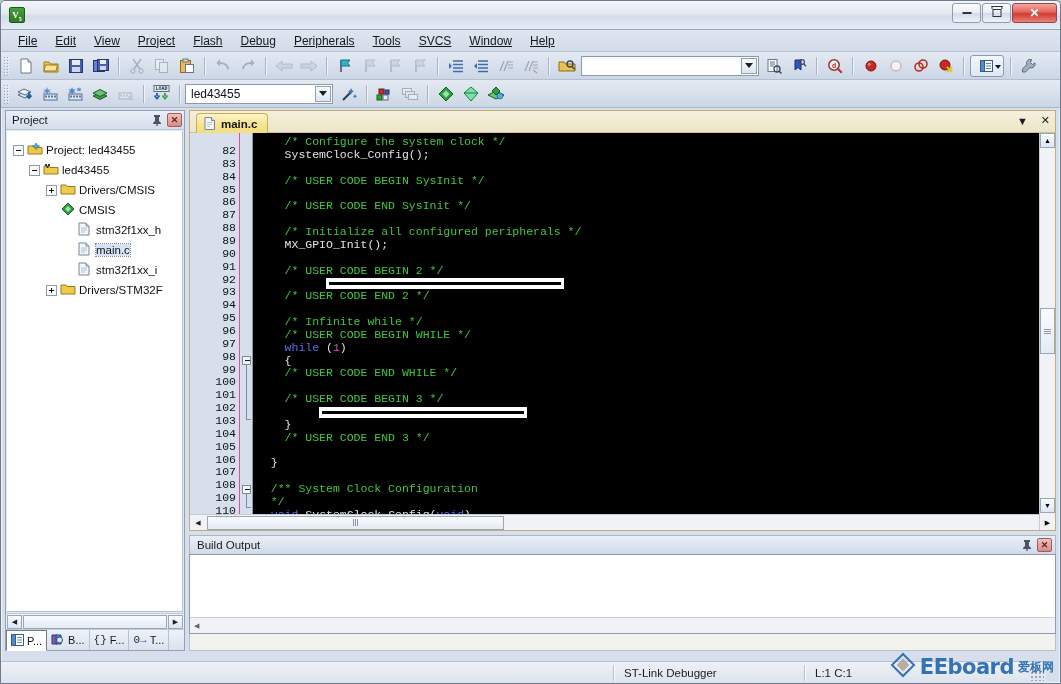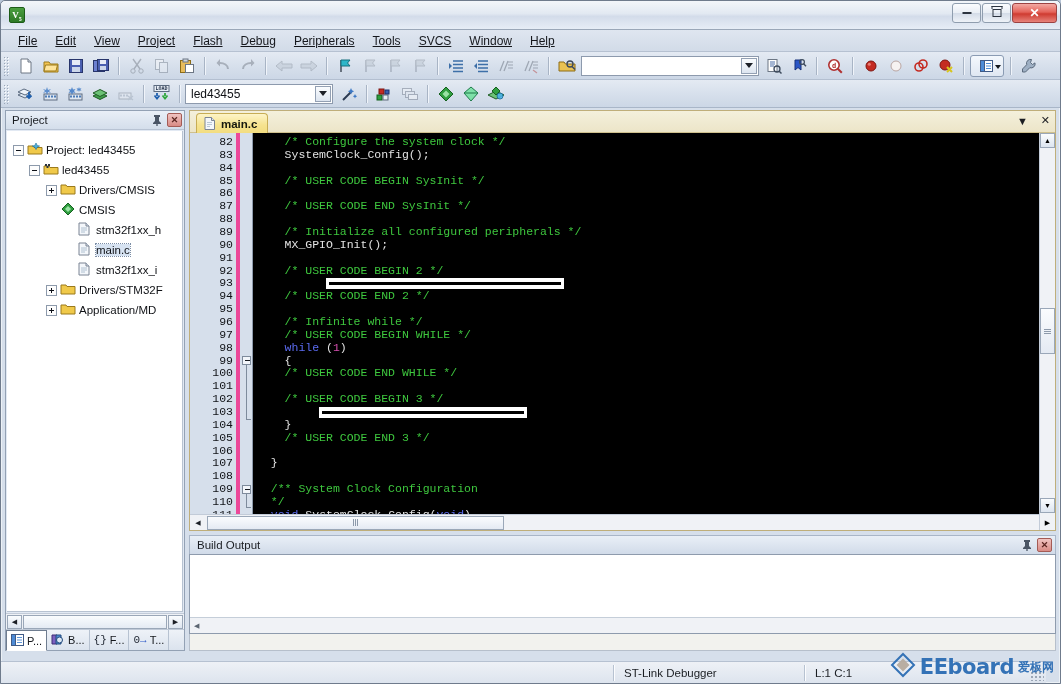--- a/index.html
+++ b/index.html
@@ -228,22 +228,22 @@
   }
   .code-outer {
     position: absolute; left: 0; top: 22px; right: 0; bottom: 0;
     display: flex;
   }
   .code-scroll-area { flex: 1; display: flex; flex-direction: column; min-width: 0; }
   .code-body { flex: 1; display: flex; background: #000; position: relative; overflow: hidden; }
   .gutter {
     width: 50px; flex: none; background: #d6dfeb;
     font-family: "Liberation Mono", monospace; font-size: 11.5px;
-    color: #101216; text-align: right; padding: 3px 3px 0 0;
-    border-right: 4px solid #ec4899;
+    color: #101216; text-align: right; padding: 12px 3px 0 0;
+    border-right: 1px solid #ec4899;
   }
   .gutter .ln { height: 12.87px; line-height: 12.87px; }
   .foldcol {
     width: 13px; flex: none; background: #d6dfeb; padding-top: 3px;
     position: relative; border-right: 1px solid #8d9aab;
   }
   .fold {
     position: absolute; left: 2px; width: 9px; height: 9px;
     border: 1px solid #7e8b9c; background: #f2f5fa;
   }
@@ -849,29 +849,20 @@
             <div class="tnode" style="padding-left:35px">
               <span class="exp plus"></span>
               <span class="ico">
                 <svg width="16" height="14" viewBox="0 0 16 14">
                     <path d="M1 3h5l1 1.5h8V12H1z" fill="#f0c94a" stroke="#9b7a1c"></path>
                   </svg>
               </span>
               <span class="tlabel">Drivers/STM32F</span>
             </div>
 
-            <div class="tnode" style="padding-left:35px">
-              <span class="exp plus"></span>
-              <span class="ico">
-                <svg width="16" height="14" viewBox="0 0 16 14">
-                    <path d="M1 3h5l1 1.5h8V12H1z" fill="#f0c94a" stroke="#9b7a1c"></path>
-                  </svg>
-              </span>
-              <span class="tlabel">Application/MD</span>
-            </div>
 
           </div>
         </div>
 
         <div class="hscroll-sb">
           <div class="sb-arrow">◀</div>
           <div class="sb-thumb"></div>
           <div class="sb-arrow">▶</div>
         </div>
 

